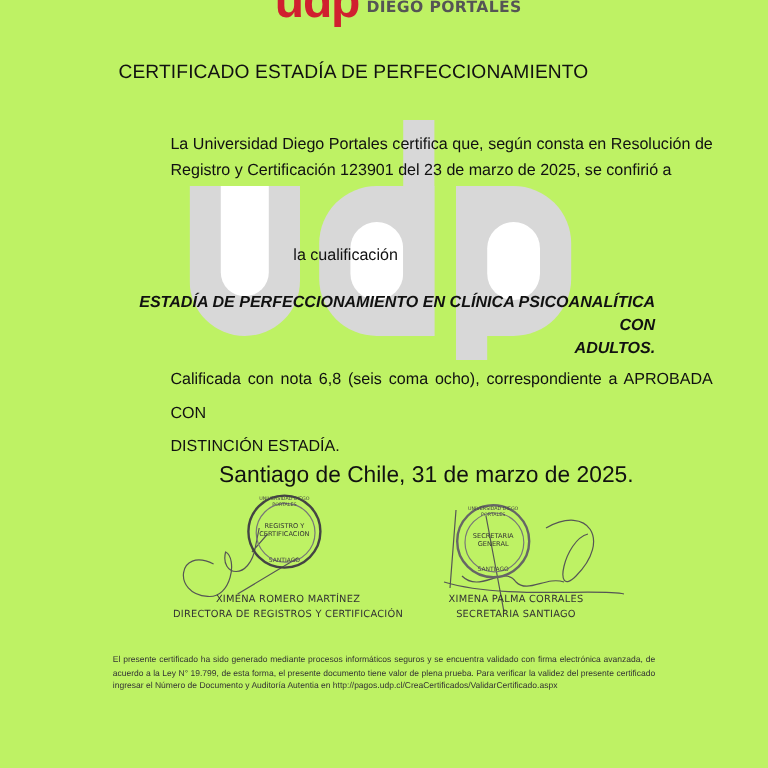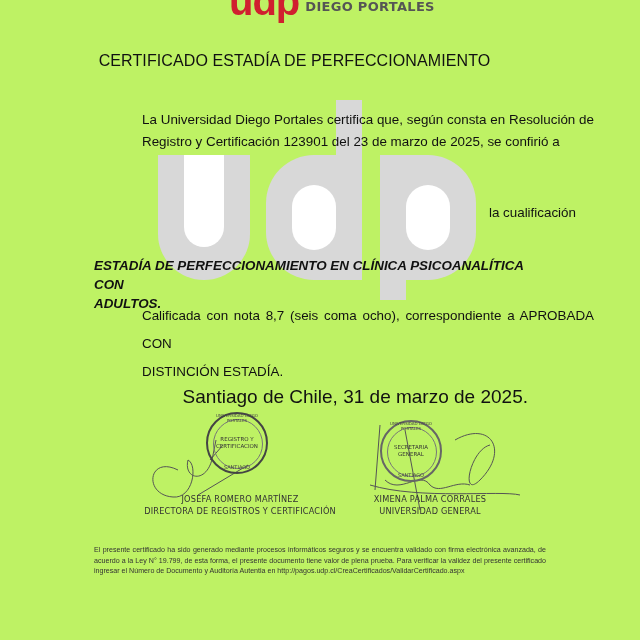--- a/index.html
+++ b/index.html
@@ -26,22 +26,22 @@
     .content { position: absolute; left: 0; top: 0; width: 640px; height: 640px; z-index: 1; }
 
     .title { position: absolute; top: 52px; left: 0; width: 507px; text-align: center; font-size: 16px; letter-spacing: 0.1px; color: #111; margin-left: 41px; }
 
     .para { position: absolute; left: 94px; width: 452px; font-size: 13.4px; line-height: 22px; text-align: justify; color: #111; margin-left: 48px; }
     .para-intro { top: 109px; }
     .line { display: block; }
     .justify { text-align: justify; text-align-last: justify; }
 
     .name { position: absolute; top: 168px; left: 0; width: 640px; text-align: center; font-weight: bold; font-style: italic; font-size: 13.4px; }
-    .qual-label { position: absolute; top: 205px; left: 0; width: 576px; text-align: right; font-size: 13.4px; }
-    .qual-title { position: absolute; top: 256px; left: 94px; width: 452px; text-align: left; font-weight: bold; font-style: italic; font-size: 13.4px; line-height: 19px; }
+    .qual-label { position: absolute; top: 205px; left: 0; width: 576px; text-align: center; font-size: 13.4px; }
+    .qual-title { position: absolute; top: 242px; left: 94px; width: 452px; text-align: right; font-weight: bold; font-style: italic; font-size: 13.4px; line-height: 19px; }
 
     .para-grade { top: 302px; line-height: 28px; }
 
     .date { position: absolute; top: 386px; right: 112px; font-size: 19px; }
 
     
     .sig-block { position: absolute; width: 220px; }
     .sig-left { left: 128px; top: 410px; }
     .sig-right { left: 340px; top: 410px; width: 200px; }
     .sig-name, .sig-role { position: absolute; width: 240px; text-align: center; font-family: "DejaVu Sans", sans-serif; font-size: 8.2px; color: #333; letter-spacing: 0.2px; }
@@ -87,51 +87,51 @@
 
 
     <div class="qual-label">la cualificación</div>
 
     <div class="qual-title">
       <span class="line">ESTADÍA DE PERFECCIONAMIENTO EN CLÍNICA PSICOANALÍTICA CON</span>
       <span class="line">ADULTOS.</span>
     </div>
 
     <div class="para para-grade">
-      <span class="line justify">Calificada con nota 8,7 (seis coma ocho), correspondiente a APROBADA CON</span>
+      <span class="line justify">Calificada con nota 6,8 (seis coma ocho), correspondiente a APROBADA CON</span>
       <span class="line">DISTINCIÓN ESTADÍA.</span>
     </div>
 
     <div class="date">Santiago de Chile, 31 de marzo de 2025.</div>
 
     <div class="sig-block sig-left">
       <svg width="120" height="80" style="position:absolute;left:10px;top:15px;">
         <path d="M40 45 C10 30, 5 70, 35 72 C55 74, 60 40, 50 35 C45 55, 70 60, 75 30 L78 15 M72 35 L85 20 M60 70 L110 40" stroke="#555" stroke-width="1" fill="none"></path>
       </svg>
       <div class="stamp" style="left:78px;top:2px;">
         <div class="stamp-inner"></div>
         <div class="stamp-ring-top" style="font-size:4px;">UNIVERSIDAD DIEGO PORTALES</div>
         <div class="stamp-text">REGISTRO Y</div>
         <div class="stamp-text">CERTIFICACION</div>
         <div class="stamp-ring-bottom">SANTIAGO</div>
       </div>
-      <div class="sig-name" style="left:-8px;top:84px;">JOSEFA ROMERO MARTÍNEZ</div>
+      <div class="sig-name" style="left:-8px;top:84px;">XIMENA ROMERO MARTÍNEZ</div>
       <div class="sig-role" style="left:-8px;top:96px;">DIRECTORA DE REGISTROS Y CERTIFICACIÓN</div>
     </div>
 
     <div class="sig-block sig-right">
       <svg width="170" height="110" style="position:absolute;left:20px;top:0px;">
         <path d="M20 15 L15 80 M25 70 C40 85, 60 60, 70 75 C80 85, 95 70, 110 75 M95 30 C130 10, 150 40, 120 70 C100 90, 110 40, 130 35 M10 75 C60 90, 140 80, 160 85 M60 100 L45 20" stroke="#555" stroke-width="1" fill="none"></path>
       </svg>
       <div class="stamp" style="left:40px;top:10px;border-color:#666;">
         <div class="stamp-inner"></div>
         <div class="stamp-ring-top" style="font-size:4px;">UNIVERSIDAD DIEGO PORTALES</div>
         <div class="stamp-text">SECRETARIA</div>
         <div class="stamp-text">GENERAL</div>
         <div class="stamp-ring-bottom">SANTIAGO</div>
       </div>
       <div class="sig-name" style="left:-30px;top:84px;">XIMENA PALMA CORRALES</div>
-      <div class="sig-role" style="left:-30px;top:96px;">UNIVERSIDAD GENERAL</div>
+      <div class="sig-role" style="left:-30px;top:96px;">SECRETARIA SANTIAGO</div>
     </div>
 
     <div class="footer">El presente certificado ha sido generado mediante procesos informáticos seguros y se encuentra validado con firma electrónica avanzada, de acuerdo a la Ley N° 19.799, de esta forma, el presente documento tiene valor de plena prueba. Para verificar la validez del presente certificado ingresar el Número de Documento y Auditoría Autentia en http://pagos.udp.cl/CreaCertificados/ValidarCertificado.aspx</div>
   </div>
 </div>
 
 </body></html>

